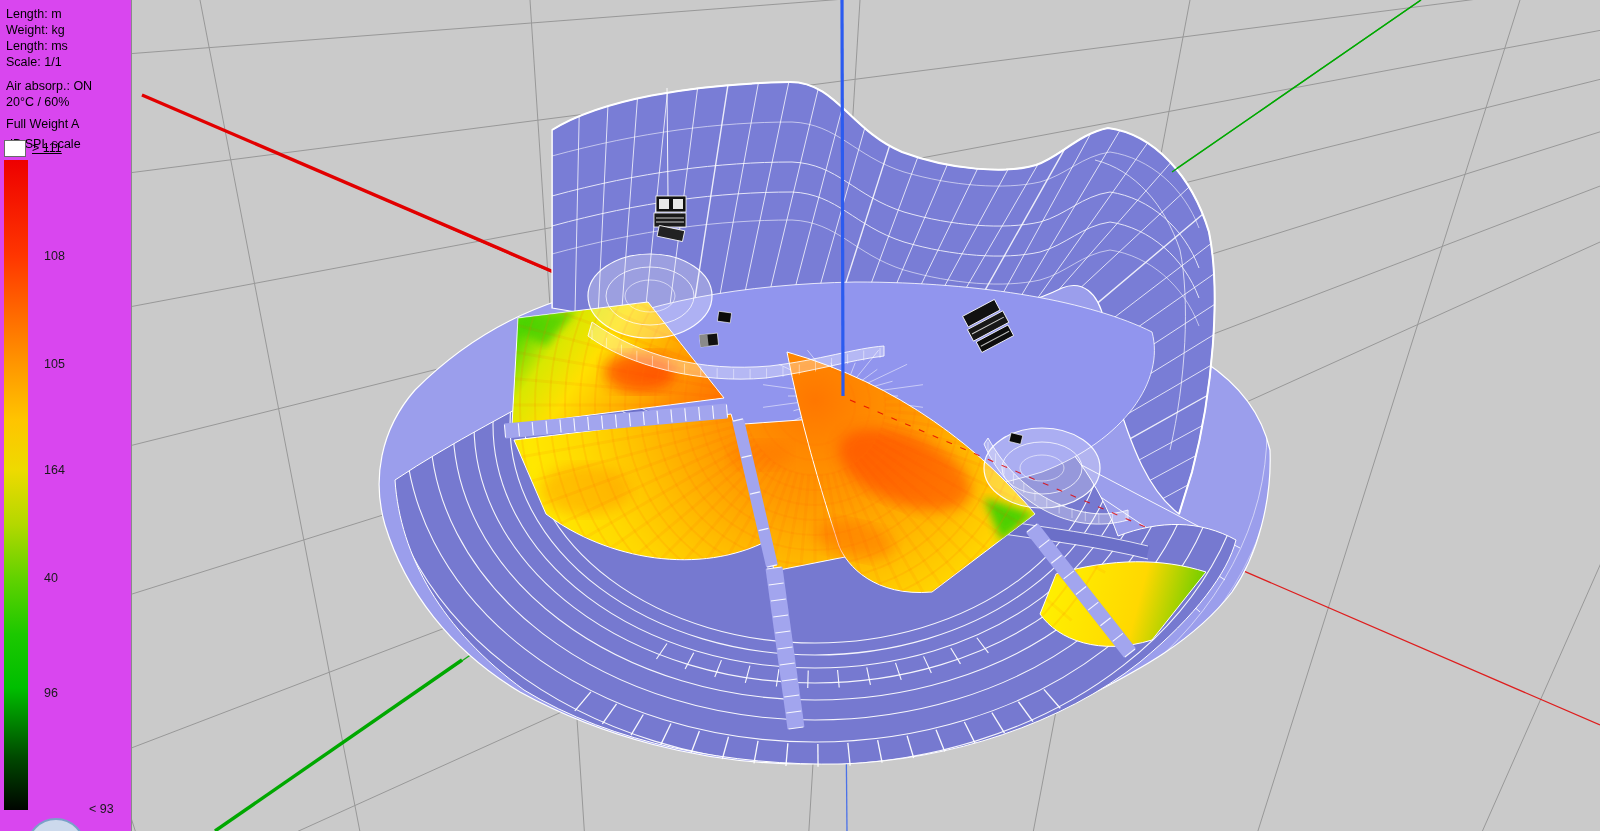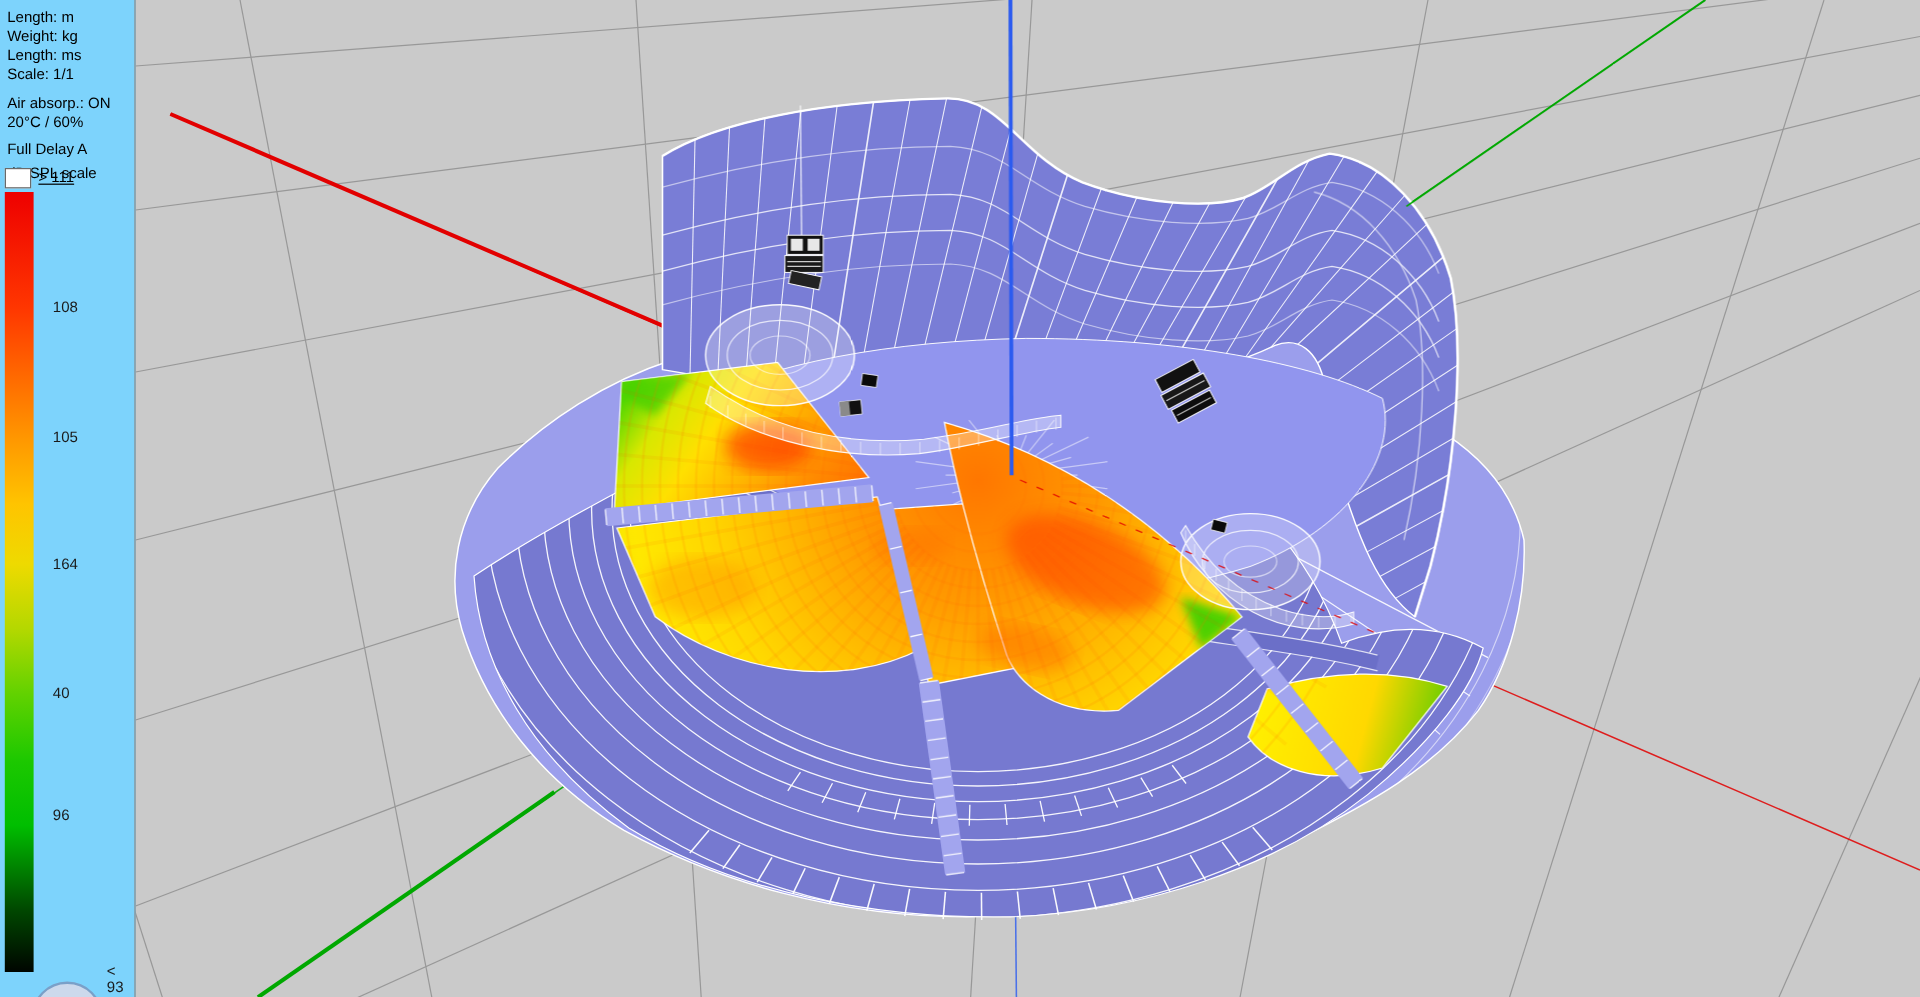--- a/index.html
+++ b/index.html
@@ -1,18 +1,18 @@
 <!DOCTYPE html>
 <html><head>
 <meta charset="utf-8">
 <style>
   html,body{margin:0;padding:0;width:1600px;height:831px;overflow:hidden;
     font-family:"Liberation Sans","DejaVu Sans",sans-serif;background:#cacaca;}
   #stage3d{position:absolute;left:0;top:0;width:1600px;height:831px;}
-  #sidebar{position:absolute;left:0;top:0;width:113px;height:831px;background:#7dd3fc;
+  #sidebar{position:absolute;left:0;top:0;width:132px;height:831px;background:#d946ef;
     border-right:1px solid #8a8a8a;z-index:10;box-sizing:border-box;}
   .sb-text{position:absolute;left:6px;color:#000;font-size:12.5px;line-height:16px;white-space:nowrap;}
   #scale-box{position:absolute;left:4px;top:140px;width:22px;height:17px;background:#fff;border:1px solid #6a6a6a;box-sizing:border-box;}
   #scale-box-label{position:absolute;left:32px;top:141px;font-size:12.5px;color:#000;text-decoration:underline;}
   #scale-bar{position:absolute;left:4px;top:160px;width:24px;height:650px;}
   .tick{position:absolute;left:44px;font-size:12.5px;color:#1a1a1a;}
   #scale-bottom-label{position:absolute;left:44px;top:802px;font-size:12.5px;color:#1a1a1a;margin-left:45px;}
   #logo-arc{position:absolute;left:26px;top:818px;width:60px;height:60px;border-radius:50%;
     border:2px solid #7aa0c8;background:#ccd9ec;box-sizing:border-box;}
 </style>
@@ -486,28 +486,28 @@
   </g>
 </svg>
 
 <div id="sidebar">
   <div class="sb-text" style="top:6px">Length: m</div>
   <div class="sb-text" style="top:22px">Weight: kg</div>
   <div class="sb-text" style="top:38px">Length: ms</div>
   <div class="sb-text" style="top:54px">Scale: 1/1</div>
   <div class="sb-text" style="top:78px">Air absorp.: ON</div>
   <div class="sb-text" style="top:94px">20°C / 60%</div>
-  <div class="sb-text" style="top:116px">Full Delay A</div>
+  <div class="sb-text" style="top:116px">Full Weight A</div>
   <div class="sb-text" style="top:136px">dB SPL scale</div>
 
   <div id="scale-box"></div>
   <div id="scale-box-label">&gt; 111</div>
   <div id="scale-bar" style="background: linear-gradient(rgb(238, 0, 0) 0%, rgb(255, 54, 0) 14.8%, rgb(255, 150, 0) 31.4%, rgb(255, 196, 0) 40%, rgb(238, 218, 0) 47.7%, rgb(180, 216, 0) 56%, rgb(98, 210, 0) 64.3%, rgb(28, 200, 0) 73%, rgb(0, 190, 0) 81.2%, rgb(0, 72, 0) 92%, rgb(0, 5, 0) 100%);"></div>
 
   <div class="tick" style="top:249px">108</div>
   <div class="tick" style="top:357px">105</div>
   <div class="tick" style="top:463px">164</div>
   <div class="tick" style="top:571px">40</div>
-  <div class="tick" style="top:672px">96</div>
+  <div class="tick" style="top:686px">96</div>
   <div id="scale-bottom-label">&lt; 93</div>
 
   <div id="logo-arc"></div>
 </div>
 
 </body></html>

